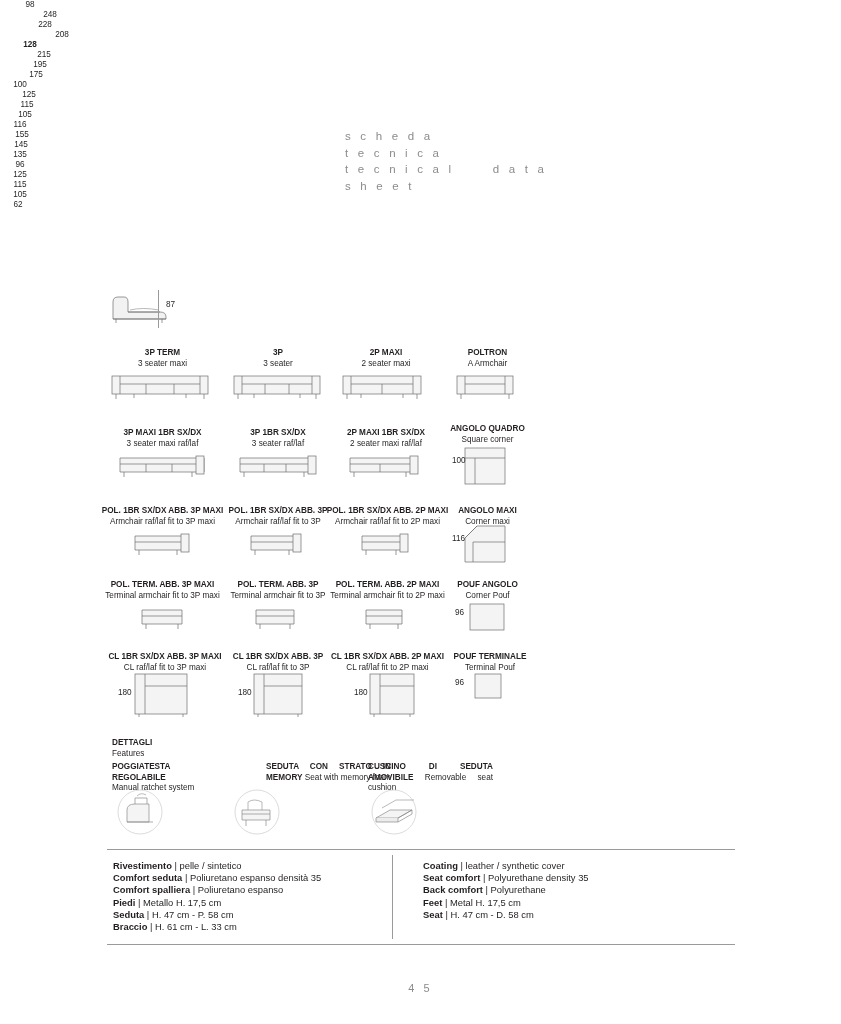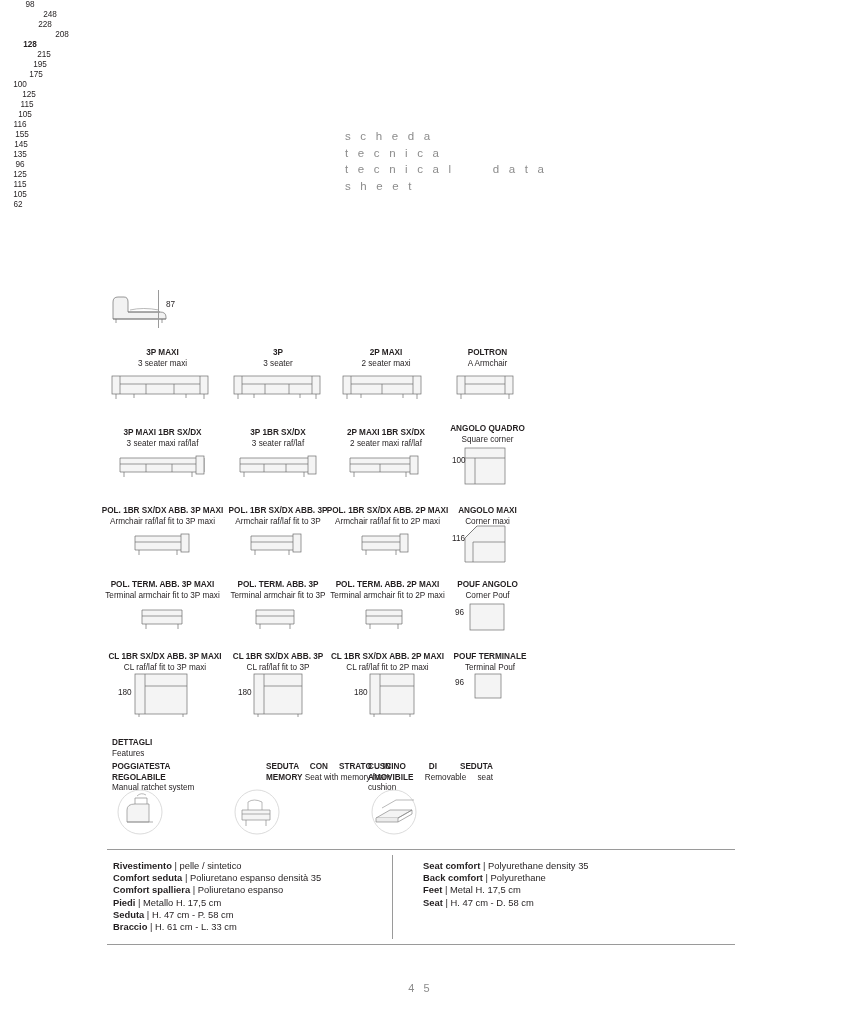--- a/index.html
+++ b/index.html
@@ -138,21 +138,21 @@
           <path d="M20 22 Q33 19 49 22" stroke="#9b9b9b"></path>
         </g>
       </svg>
     </div>
   </div>
   <div class="dim-v" style="left:166px; top:300px;">87</div>
   <div class="vrule" style="left:158px; top:290px; height:38px;"></div>
   <div class="dim" style="left:110px; top:331px; width:60px;">98</div>
 
   <div class="cell cap" style="left:105px; top:348px; width:115px;">
-    <span class="b">3P MAXI</span>
+    <span class="b">3P TERM</span>
     <span class="n">3 seater maxi</span>
   </div>
   <div class="cell cap" style="left:222px; top:348px; width:112px;">
     <span class="b">3P</span>
     <span class="n">3 seater</span>
   </div>
   <div class="cell cap" style="left:330px; top:348px; width:112px;">
     <span class="b">2P MAXI</span>
     <span class="n">2 seater maxi</span>
   </div>
@@ -532,20 +532,21 @@
   <div class="spec" style="left:113px; top:860px; width:270px;">
     <div><b>Rivestimento</b> | <span>pelle / sintetico</span></div>
     <div><b>Comfort seduta</b> | <span>Poliuretano espanso densità 35</span></div>
     <div><b>Comfort spalliera</b> | <span>Poliuretano espanso</span></div>
     <div><b>Piedi</b> | <span>Metallo H. 17,5 cm</span></div>
     <div><b>Seduta</b> | <span>H. 47 cm - P. 58 cm</span></div>
     <div><b>Braccio</b> | <span>H. 61 cm - L. 33 cm</span></div>
   </div>
 
   <div class="spec" style="left:423px; top:860px; width:300px;">
+    <div><b>Coating</b> | <span>leather / synthetic cover</span></div>
     <div><b>Seat comfort</b> | <span>Polyurethane density 35</span></div>
     <div><b>Back comfort</b> | <span>Polyurethane</span></div>
     <div><b>Feet</b> | <span>Metal H. 17,5 cm</span></div>
     <div><b>Seat</b> | <span>H. 47 cm - D. 58 cm</span></div>
   </div>
 
   <div class="pageno">4 5</div>
 
 </div>
 

